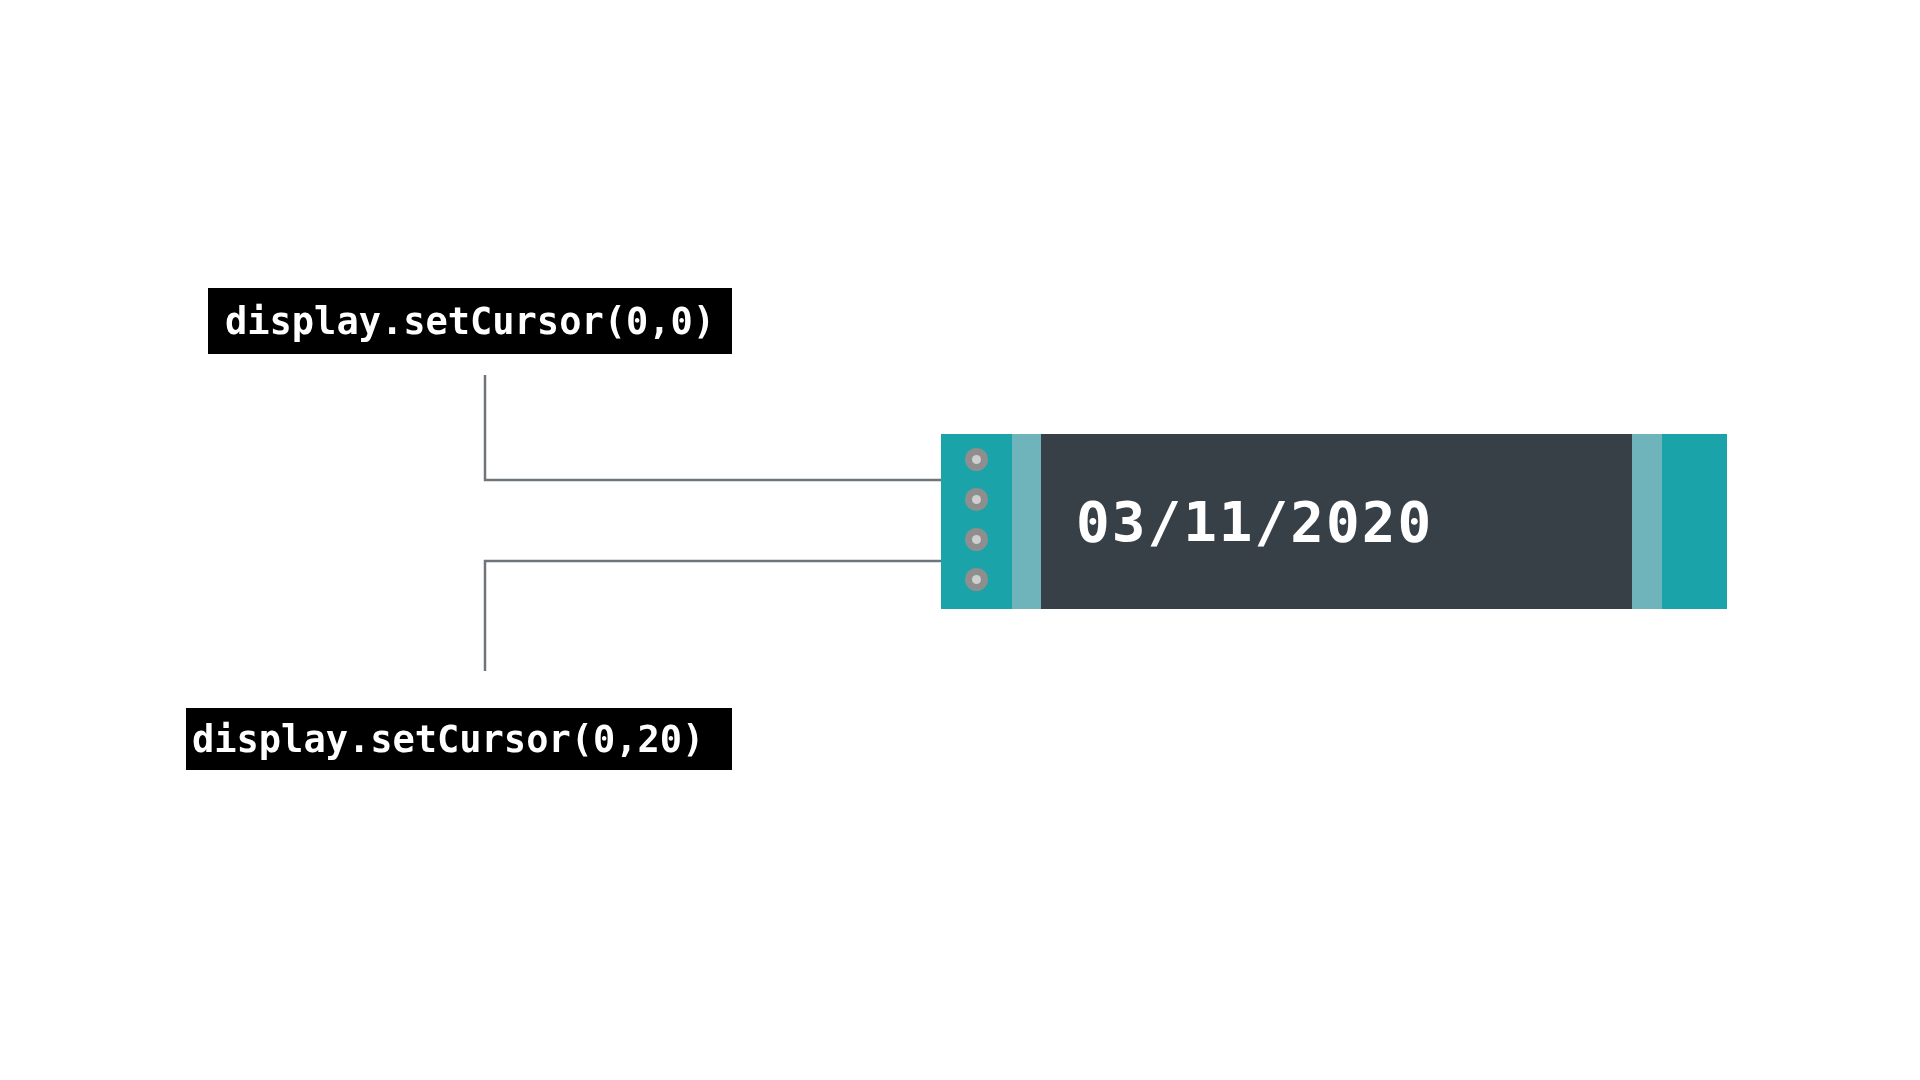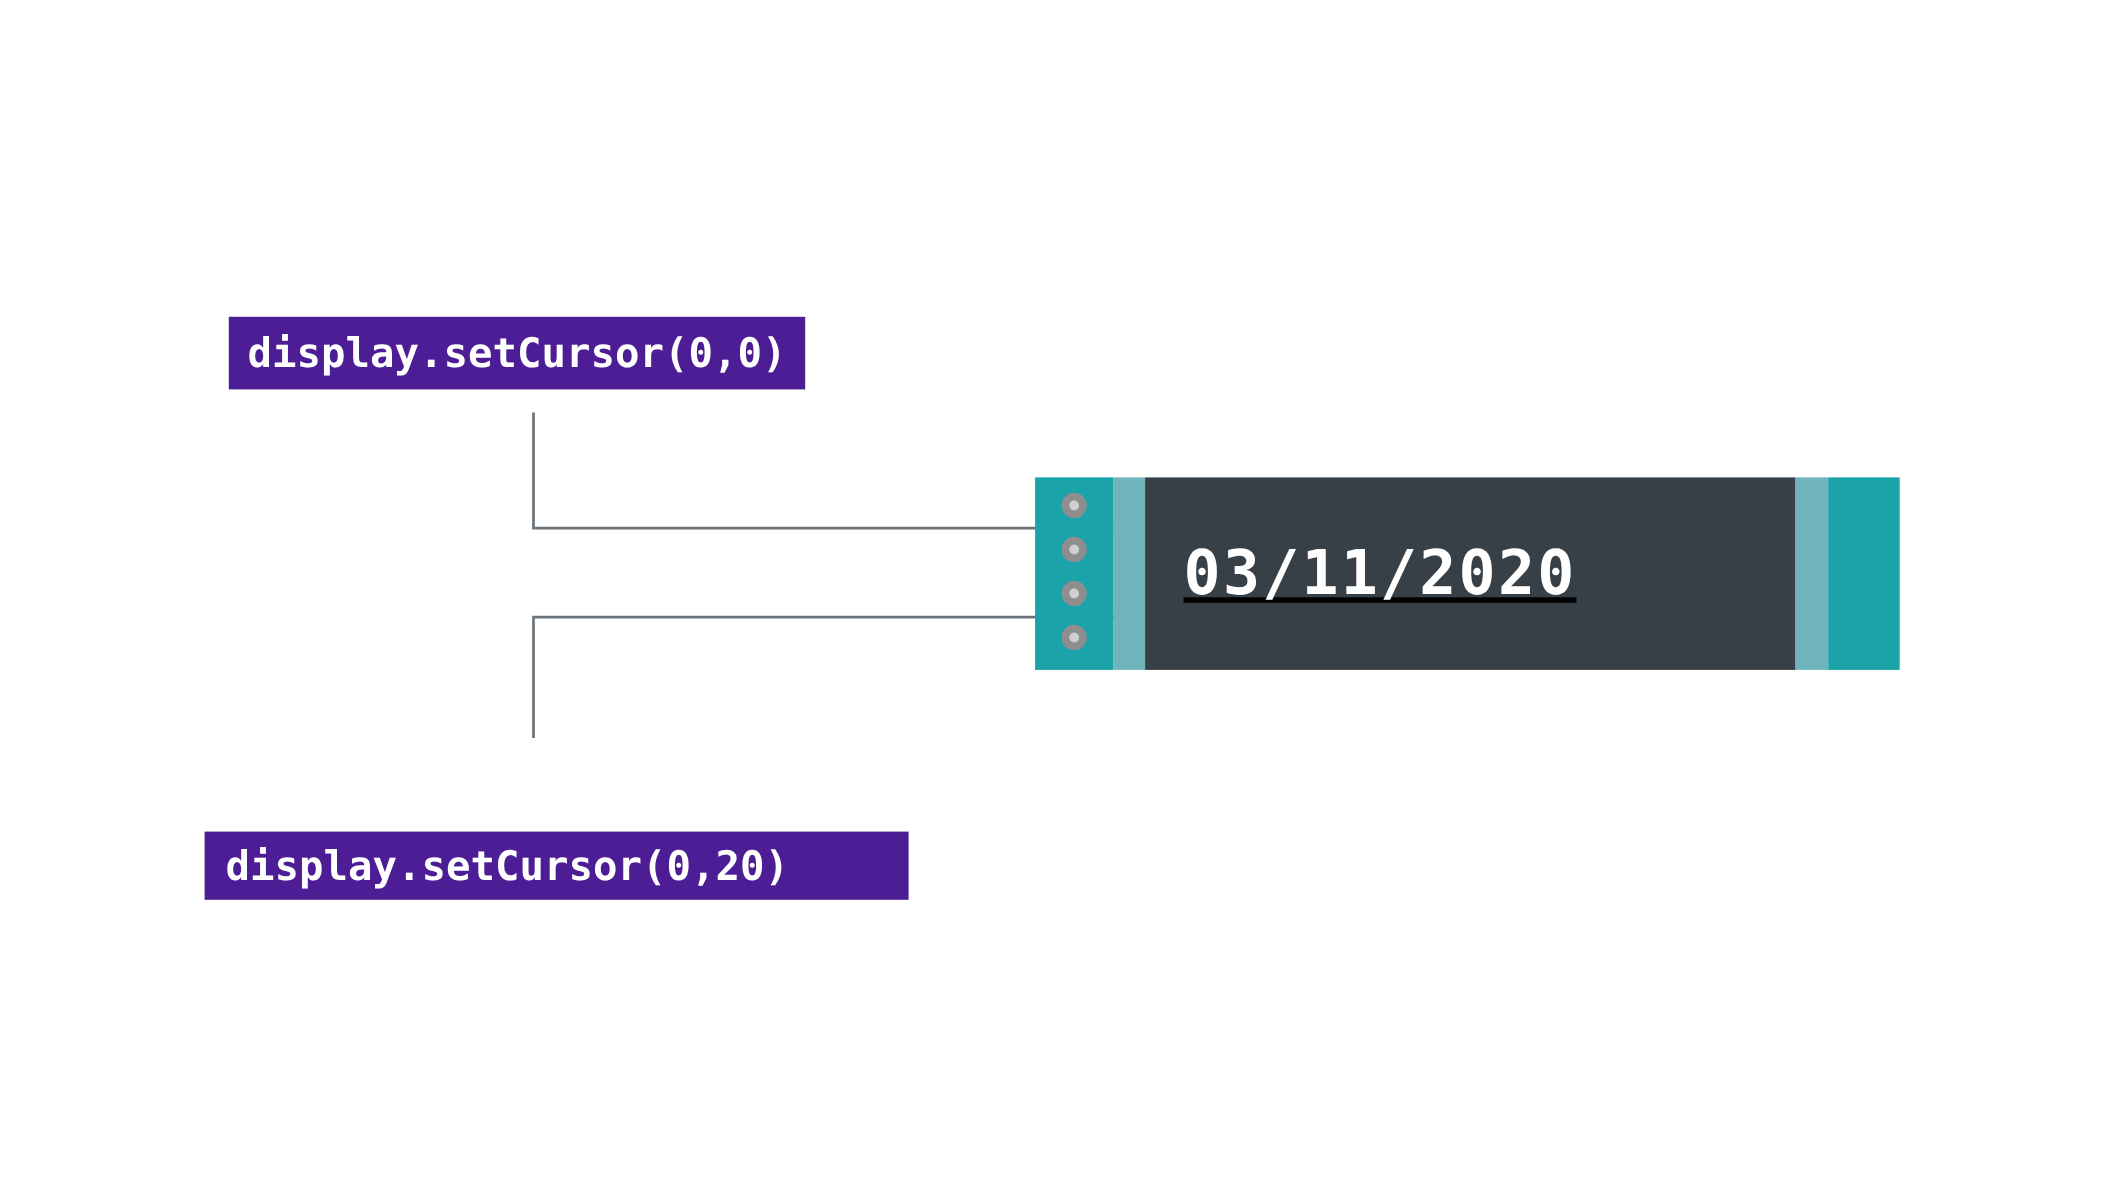--- a/index.html
+++ b/index.html
@@ -27,21 +27,21 @@
     position: absolute;
     left: 0; top: 0;
     width: 1920px;
     height: 1080px;
     pointer-events: none;
   }
 
   
   .code-chip {
     position: absolute;
-    background: #4c1d95;
+    background: #000000;
     color: #ffffff;
     font-family: "DejaVu Sans Mono", monospace;
     font-weight: bold;
     white-space: pre;
     display: flex;
     align-items: center;
     letter-spacing: 0px;
     box-sizing: border-box;
   }
 
@@ -50,38 +50,36 @@
     top: 288px;
     width: 524px;
     height: 66px;
     font-size: 37px;
     padding-left: 17px;
   }
 
   #chip-cursor-0-20 {
     left: 186px;
     top: 708px;
-    width: 640px;
+    width: 546px;
     height: 62px;
     font-size: 37px;
-    padding-left: 19px;
-    margin-top: 48px;
+    padding-left: 6px;
   }
 
   
   #display-module {
     position: absolute;
     left: 941px;
     top: 434px;
     width: 786px;
     height: 175px;
     display: flex;
     flex-direction: row;
     align-items: stretch;
-    text-decoration: underline;
   }
 
   .panel-teal-dark {
     background: #1aa3a8;
     flex: 0 0 auto;
   }
   .panel-teal-light {
     background: #6fb4bb;
     flex: 0 0 auto;
   }

